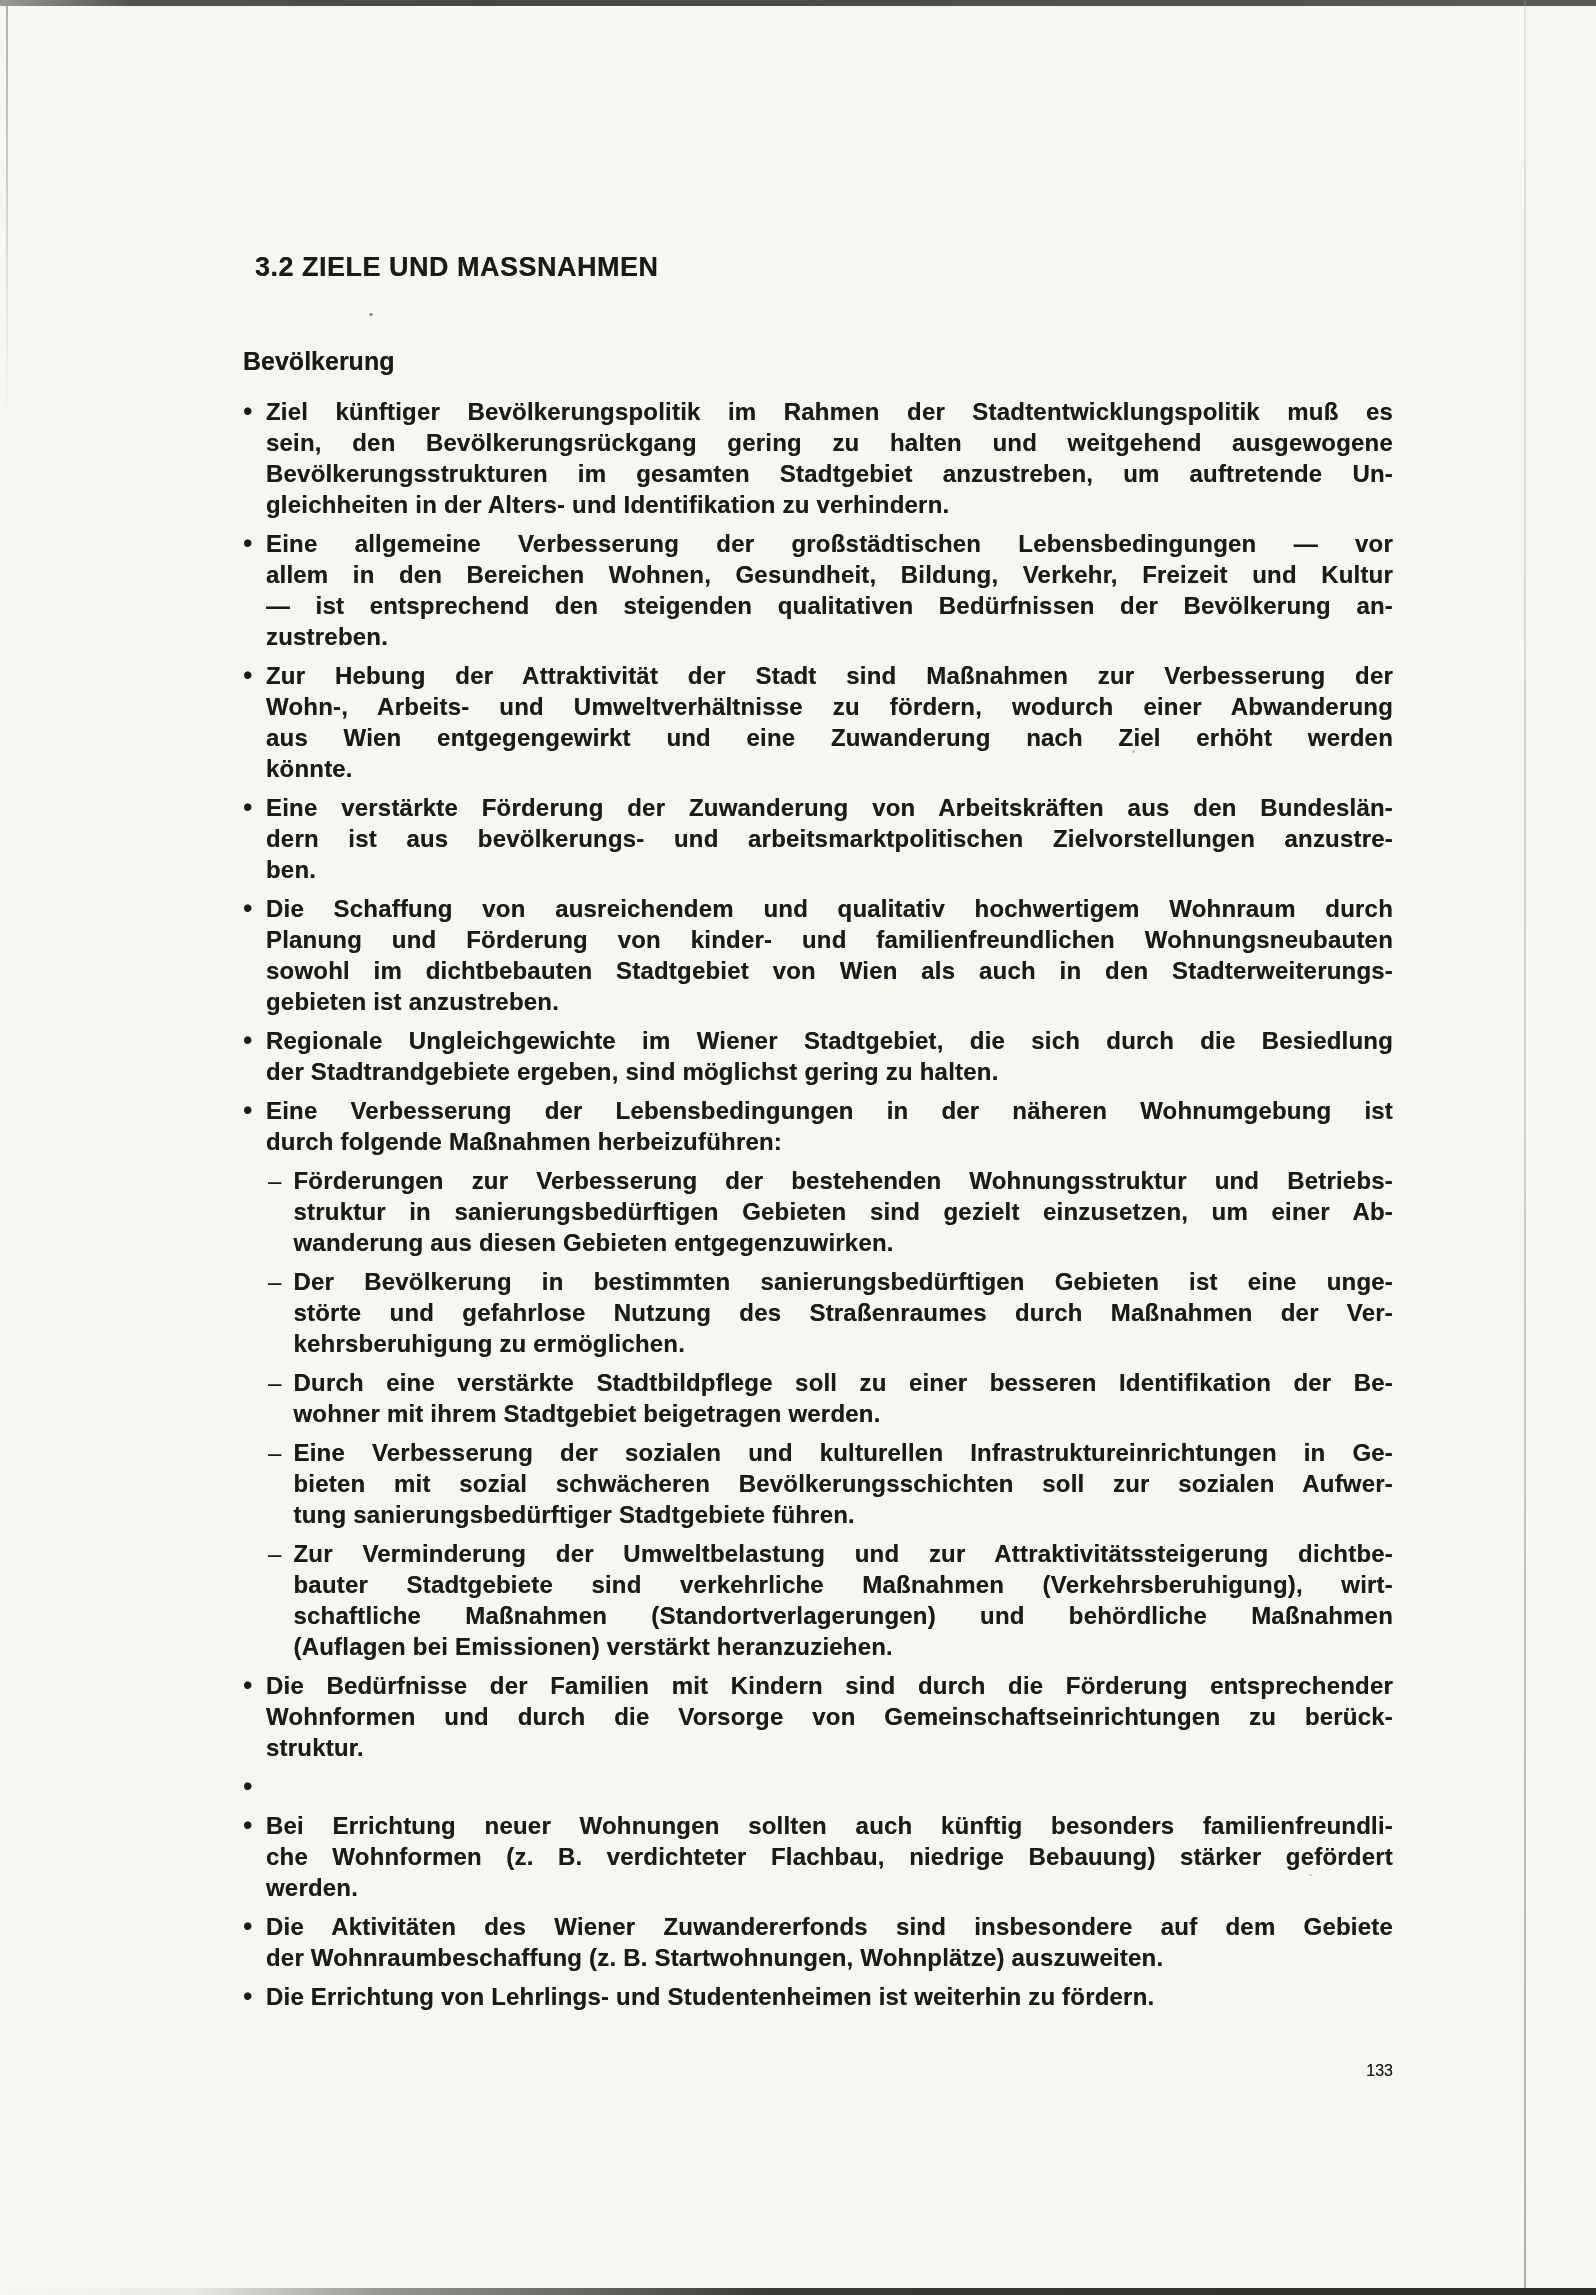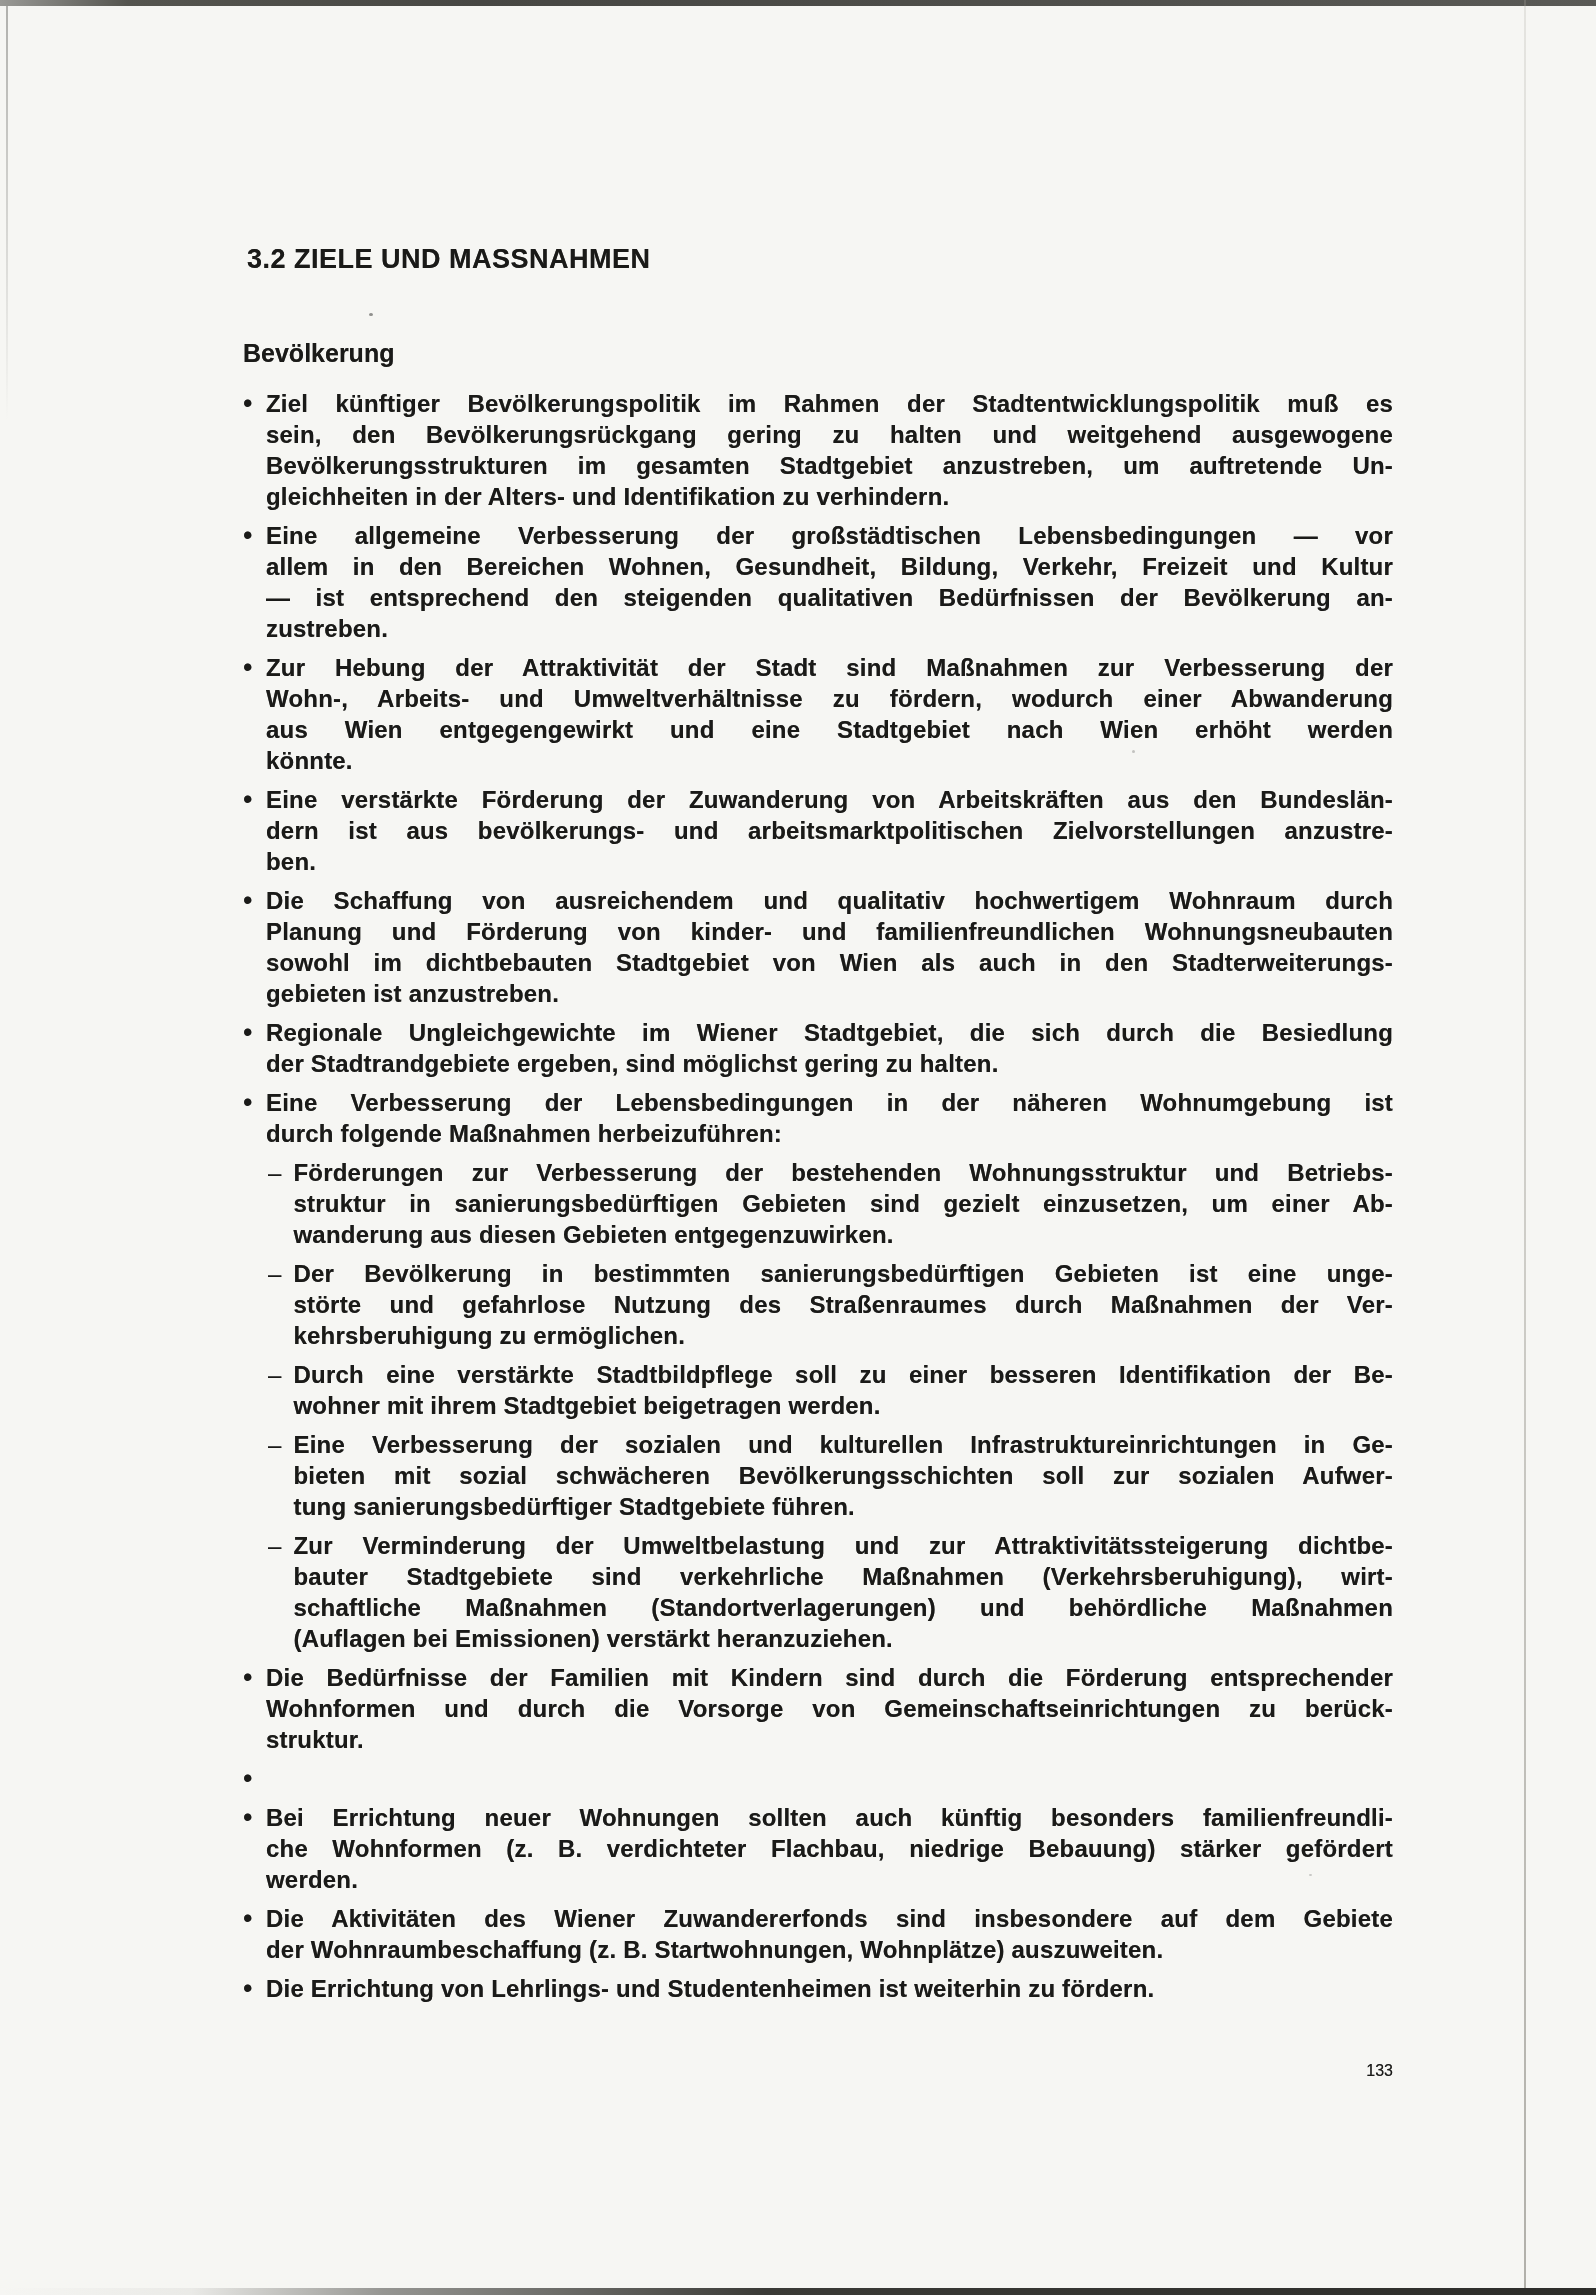--- a/index.html
+++ b/index.html
@@ -18,21 +18,21 @@
     background:linear-gradient(180deg,rgba(130,130,126,0.6),rgba(130,130,126,0));}
   .fold-line{position:absolute;top:0;left:1524px;width:2.4px;height:2295px;
     background:linear-gradient(180deg,rgba(175,173,165,0.25) 0%,rgba(165,163,155,0.5) 55%,rgba(140,138,130,0.65) 100%);}
   .speck{position:absolute;border-radius:50%;background:rgba(60,60,56,0.55);}
   .speck.s1{left:369px;top:313px;width:4px;height:3.2px;}
   .speck.s2{left:1132px;top:750px;width:3.2px;height:3.2px;opacity:.5;}
   .speck.s3{left:1309px;top:1874px;width:3.2px;height:2.4px;opacity:.45;}
 
   .sheet-content{position:absolute;left:243px;top:239px;width:1150px;}
   .doc-heading{
-    font-size:27px;font-weight:700;line-height:32px;letter-spacing:0.5px;margin:4px;
+    font-size:27px;font-weight:700;line-height:32px;letter-spacing:0.5px;margin:12px;
     text-shadow:0 0 0.4px rgba(0,0,0,.65);
   }
   .doc-subheading{
     font-size:25px;font-weight:700;line-height:29px;margin:64px 0 0 0;
     text-shadow:0 0 0.4px rgba(0,0,0,.6);
   }
   .bullet-list{margin-top:20px;font-size:24px;letter-spacing:0.2px;
     text-shadow:0 0 0.3px rgba(0,0,0,.55);}
   .item{display:flex;align-items:flex-start;margin-top:8px;}
   .item:first-child{margin-top:0;}
@@ -79,21 +79,21 @@
           <div class="line just">allem in den Bereichen Wohnen, Gesundheit, Bildung, Verkehr, Freizeit und Kultur</div>
           <div class="line just">— ist entsprechend den steigenden qualitativen Bedürfnissen der Bevölkerung an-</div>
           <div class="line">zustreben.</div>
         </div>
       </div>
       <div class="item lvl0">
         <span class="marker">•</span>
         <div class="text">
           <div class="line just">Zur Hebung der Attraktivität der Stadt sind Maßnahmen zur Verbesserung der</div>
           <div class="line just">Wohn-, Arbeits- und Umweltverhältnisse zu fördern, wodurch einer Abwanderung</div>
-          <div class="line just">aus Wien entgegengewirkt und eine Stadtgebiet nach Wien erhöht werden</div>
+          <div class="line just">aus Wien entgegengewirkt und eine Zuwanderung nach Ziel erhöht werden</div>
           <div class="line">könnte.</div>
         </div>
       </div>
       <div class="item lvl0">
         <span class="marker">•</span>
         <div class="text">
           <div class="line just">Eine verstärkte Förderung der Zuwanderung von Arbeitskräften aus den Bundeslän-</div>
           <div class="line just">dern ist aus bevölkerungs- und arbeitsmarktpolitischen Zielvorstellungen anzustre-</div>
           <div class="line">ben.</div>
         </div>

